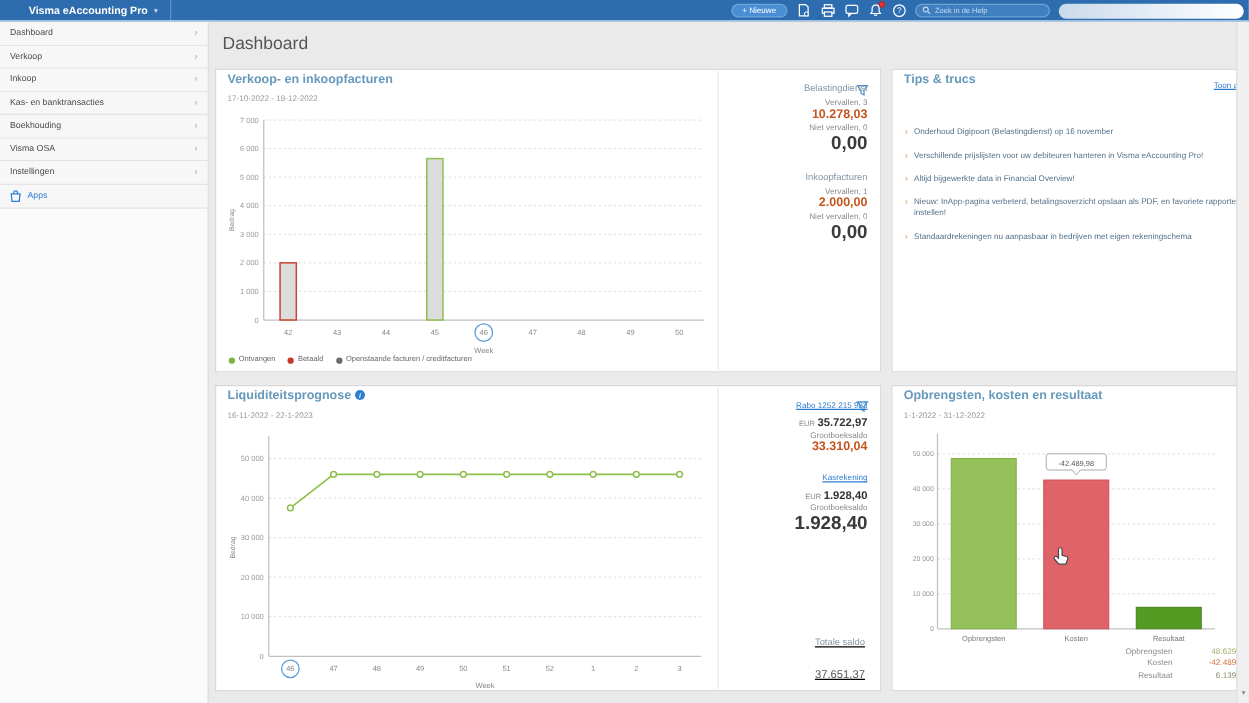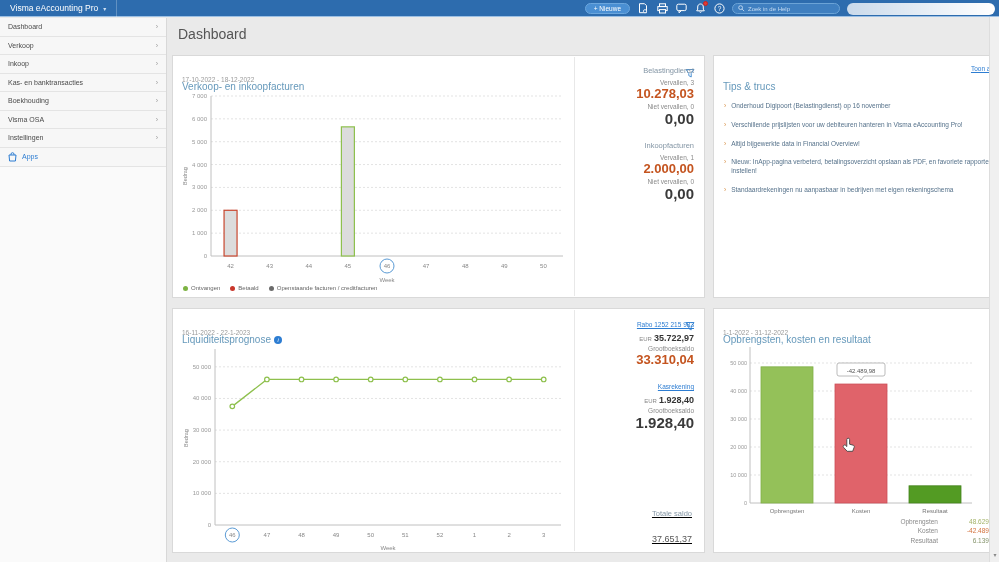--- a/index.html
+++ b/index.html
@@ -1,21 +1,21 @@
 <!DOCTYPE html>
 <html><head>
 <meta charset="utf-8">
 <style>
   * { margin:0; padding:0; box-sizing:border-box; }
   html,body { width:999px; height:562px; overflow:hidden; background:#eaeaea;
     font-family:"Liberation Sans", sans-serif; }
   
   .navbar { position:absolute; left:0; top:0; width:999px; height:17px; background:#2d6cae;
     border-bottom:1px solid #9cc0e4; display:flex; align-items:center; z-index:10; }
-  .nav-title { color:#fff; font-size:8.5px; font-weight:normal; margin-left:10px; }
+  .nav-title { color:#fff; font-size:8.5px; font-weight:bold; margin-left:23px; }
   .nav-caret { color:#cfe0f2; font-size:6px; margin-left:5px; }
   .nav-sep { width:1px; height:17px; background:rgba(255,255,255,.25); margin-left:10px; }
   .nav-right { position:absolute; right:4px; top:0; height:17px; display:flex; align-items:center; gap:7px; }
   .btn-nieuwe { background:#4a8fd3; border:1px solid #6ba6dd; color:#fff; font-size:6.5px;
     border-radius:7px; padding:1px 8px; height:11px; display:flex; align-items:center; cursor:pointer; }
   .nav-ico { width:12px; height:12px; position:relative; display:flex; align-items:center; justify-content:center; cursor:pointer; }
   .nav-ico svg { display:block; }
   .badge { position:absolute; top:-2px; right:-2px; width:5px; height:5px; border-radius:50%;
     background:#e03c31; border:1px solid #c22; }
   .search-pill { width:108px; height:11px; border:1px solid #6ba3d6; background:#3f7fc0;
@@ -30,34 +30,34 @@
   .side-item .chev { color:#9a9a9a; font-size:7px; }
   .side-apps { height:19px; display:flex; align-items:center; gap:5px; padding:0 8px;
     color:#2d7dd2; font-size:7px; cursor:pointer; border-bottom:1px solid #e4e4e4; background:#f7f7f7; }
   
   .page-title { position:absolute; left:178px; top:26px; font-size:14px; color:#555; font-weight:400; }
   .panel { position:absolute; background:#fff; border:1px solid #d9d9d9; }
   .p-a { left:172px; top:55px;  width:533px; height:243px; }
   .p-b { left:713px; top:55px;  width:295px; height:243px; }
   .p-c { left:172px; top:308px; width:533px; height:245px; }
   .p-d { left:713px; top:308px; width:296px; height:245px; }
-  .ptitle { position:absolute; left:9px; top:25px; font-size:10px; color:#6699bb; }
+  .ptitle { position:absolute; left:9px; top:2px; font-size:10px; color:#6699bb;font-weight:bold; }
   .pdate  { position:absolute; left:9px; top:20px; font-size:6.5px; color:#9a9a9a; }
   .funnel { position:absolute; right:9px; top:8px; cursor:pointer; }
   .divider-v { position:absolute; left:401px; top:1px; bottom:1px; width:1px; background:#e8e8e8; }
   .chartbox { position:absolute; left:6px; top:34px; }
   .legend { position:absolute; left:10px; bottom:6px; display:flex; gap:10px; }
   .legend .li { display:flex; align-items:center; gap:3px; font-size:6px; color:#666; }
   .legend .dot { width:5px; height:5px; border-radius:50%; }
   
   .statcol { position:absolute; left:402px; top:0; width:131px; height:100%; padding:10px 12px 8px 6px;
     text-align:right; }
   .st-header { font-size:7.5px; color:#8496a5; margin-bottom:4px; }
   .st-label  { font-size:6.5px; color:#8a8a8a; margin-top:2px; }
-  .st-val-orange { font-size:13px; font-weight:bold; color:#c4541f; }
+  .st-val-orange { font-size:10px; font-weight:bold; color:#c4541f; }
   .st-val-dark   { font-size:15px; font-weight:bold; color:#3a3a3a; }
   .st-gap { height:14px; }
   .acct-link { font-size:6.5px; color:#2d7dd2; text-decoration:underline; cursor:pointer; display:block; margin-top:2px; }
   .acct-amt { font-size:9px; font-weight:bold; color:#333; margin-top:5px; }
   .acct-amt .cur { font-size:6px; font-weight:normal; color:#888; margin-right:2px; }
   .total-block { position:absolute; right:12px; bottom:8px; text-align:right;text-decoration:underline; }
   .total-label { font-size:7.5px; color:#8496a5; }
   .total-value { font-size:9px; color:#555; margin-top:16px; }
   
   .toon-alle { position:absolute; right:10px; top:9px; font-size:6.5px; color:#2d7dd2;

